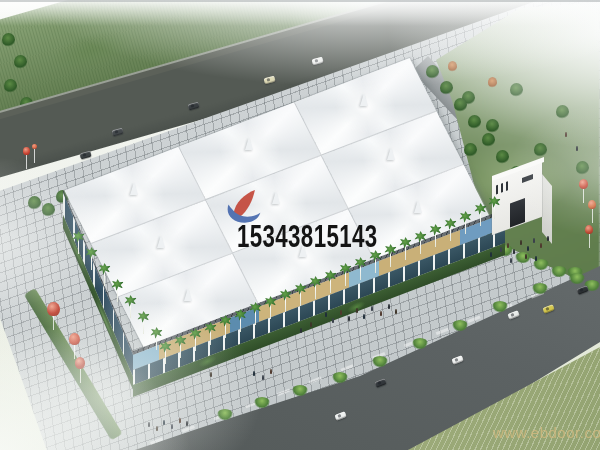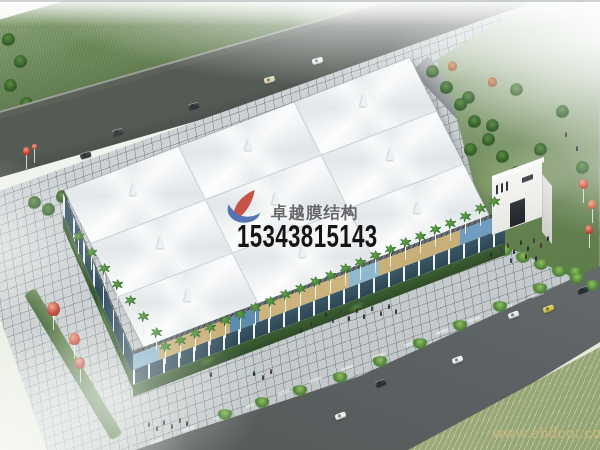--- a/index.html
+++ b/index.html
@@ -448,16 +448,15 @@
     </div>
 
   <div class="abs mist1"></div>
   <div class="abs mist2"></div>
   <div class="abs top-line"></div>
 
   <svg class="abs wm-logo" viewBox="0 0 48 44">
     <path id="logo-red" d="M36 1 C 25 5, 14 15, 12.5 27 C 13.5 29.5, 16 31, 19.5 30.5 C 28 24, 33.5 13, 36 1 Z" fill="#c03a2b"></path>
     <path id="logo-blue" d="M7 17 C 3 27, 11 37, 25 37 C 33.5 37, 40 32.5, 42 26 C 33 32.5, 19 32, 12.5 24 C 9.5 20.5, 8 19, 7 17 Z" fill="#3a5fa8"></path>
   </svg>
-  <div class="abs wm-brand" style="color: rgba(77, 77, 80, 0.85);">卓越膜结构</div>
   <div class="abs wm-phone" style="color: rgb(20, 20, 20);">15343815143</div>
   <div class="abs wm-url" style="color: rgba(207, 185, 128, 0.9);">www.ebdoor.com</div>
 </div>
 
 </body></html>

